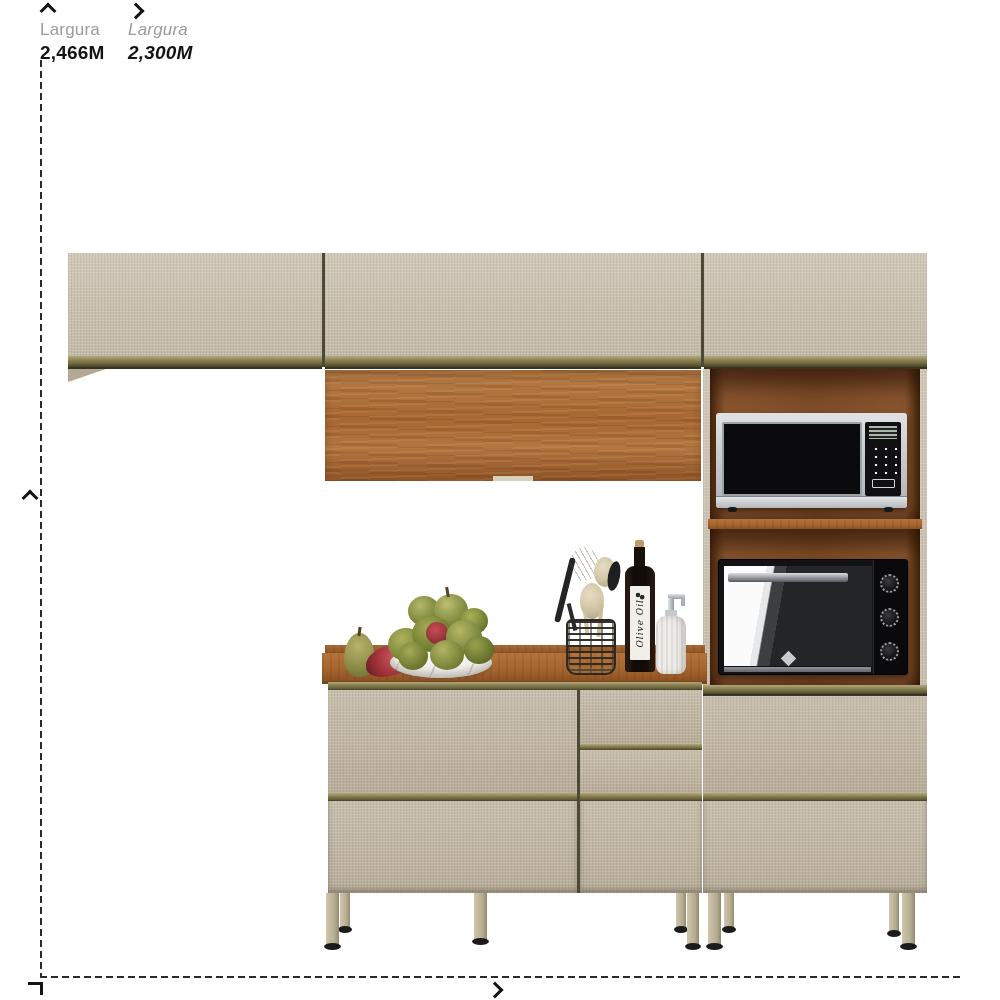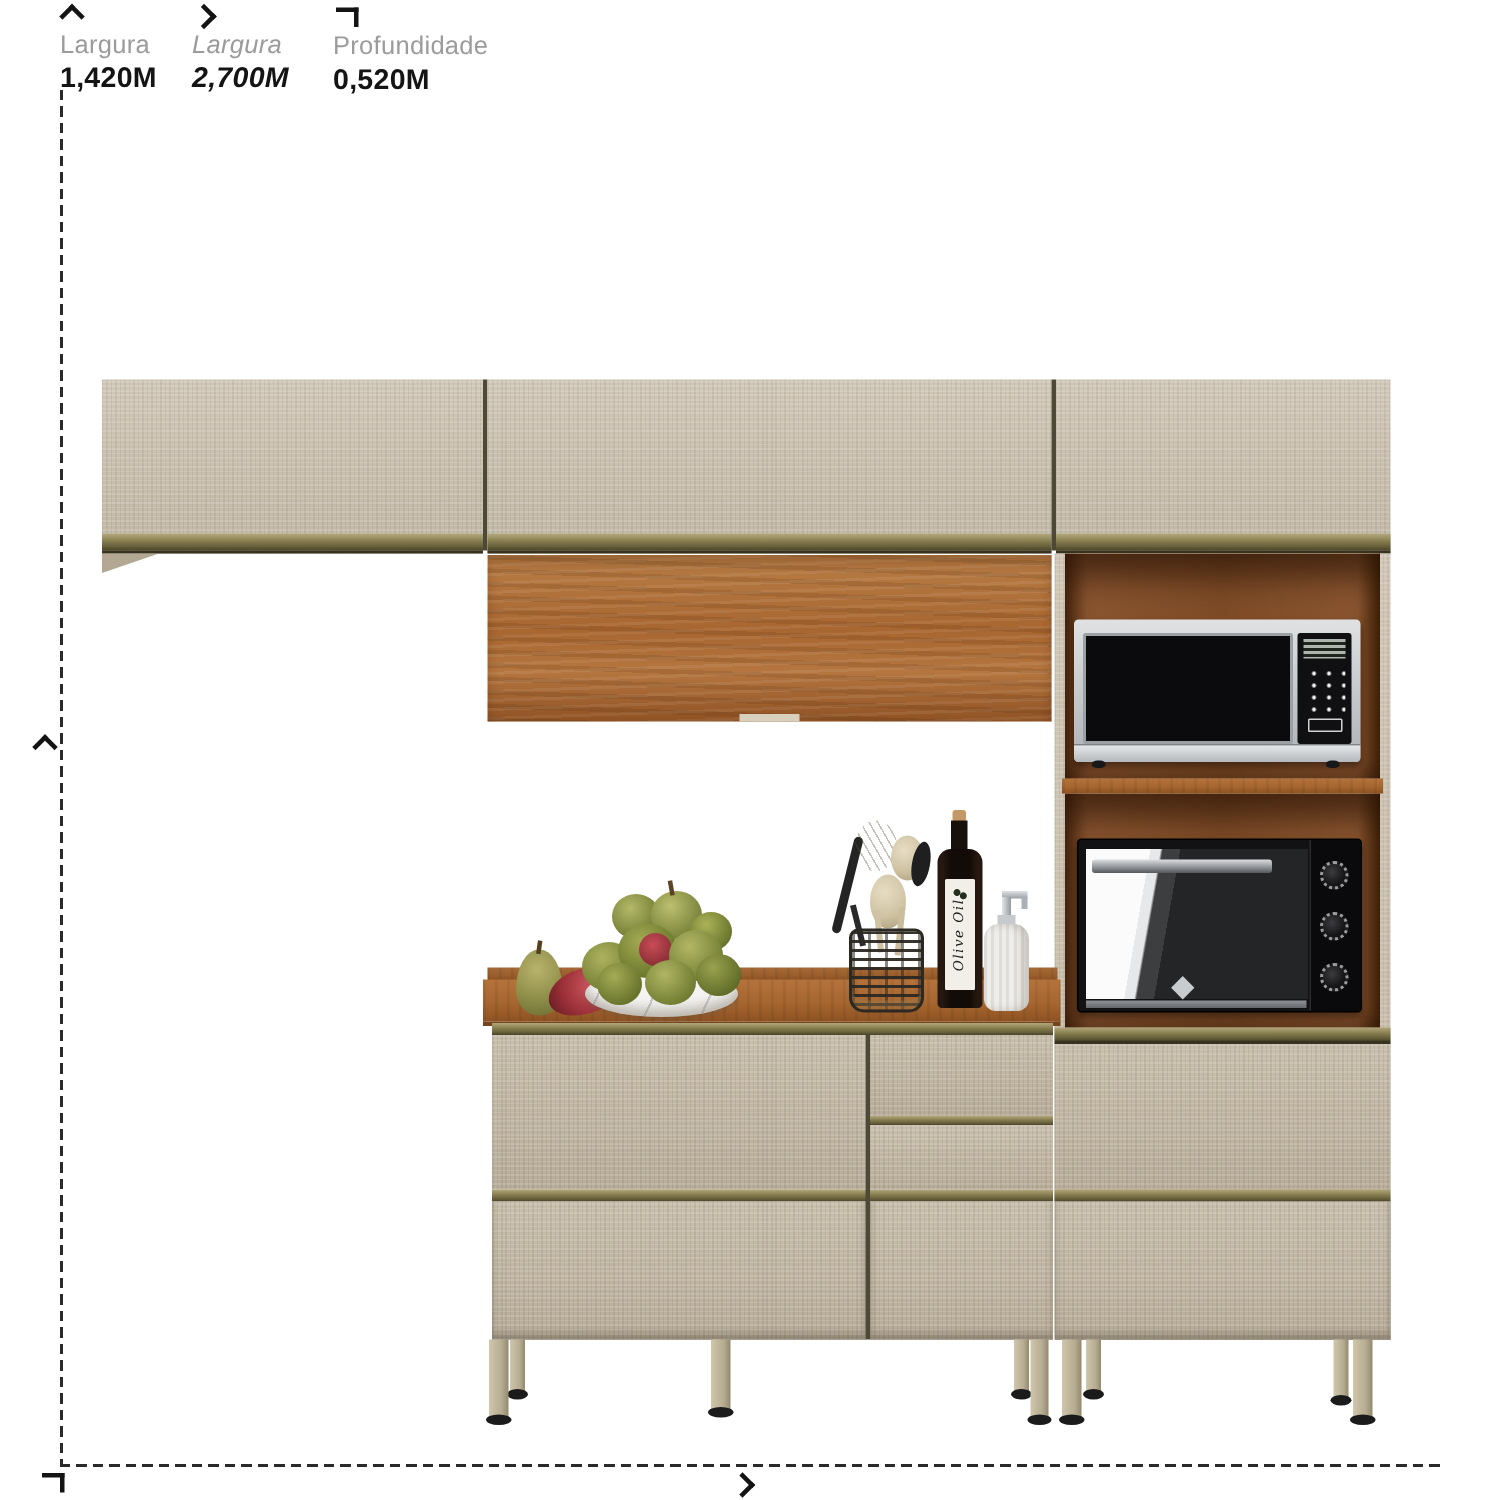--- a/index.html
+++ b/index.html
@@ -87,31 +87,26 @@
       font-size:9px;color:#1d1d1d;letter-spacing:1px;line-height:1;}
 </style>
 </head>
 <body>
 
 <div class="stage">
 
   <div class="dim" style="left:40px;">
     <div class="dim-icon chev up"></div>
     <div class="dim-label">Largura</div>
-    <div class="dim-value">1,420M</div>
+    <div class="dim-value">2,466M</div>
   </div>
   <div class="dim" style="left:128px;font-style:italic;">
     <div class="dim-icon chev right"></div>
     <div class="dim-label">Largura</div>
-    <div class="dim-value">2,700M</div>
-  </div>
-  <div class="dim" style="left:222px;">
-    <div class="dim-icon corner"></div>
-    <div class="dim-label">Profundidade</div>
-    <div class="dim-value">0,520M</div>
+    <div class="dim-value">2,300M</div>
   </div>
 
   <div class="abs vline" style="left:40px;top:60px;height:917px;"></div>
   <div class="abs chev up" style="left:24px;top:492px;"></div>
   <div class="abs hline" style="left:40px;top:976px;width:920px;"></div>
   <div class="abs chev right" style="left:489px;top:984px;"></div>
   <div class="abs corner" style="left:28px;top:982px;"></div>
 
   <div class="abs panel" style="left:68px;top:253px;width:254px;height:116px;">
     <div class="trim"></div>

